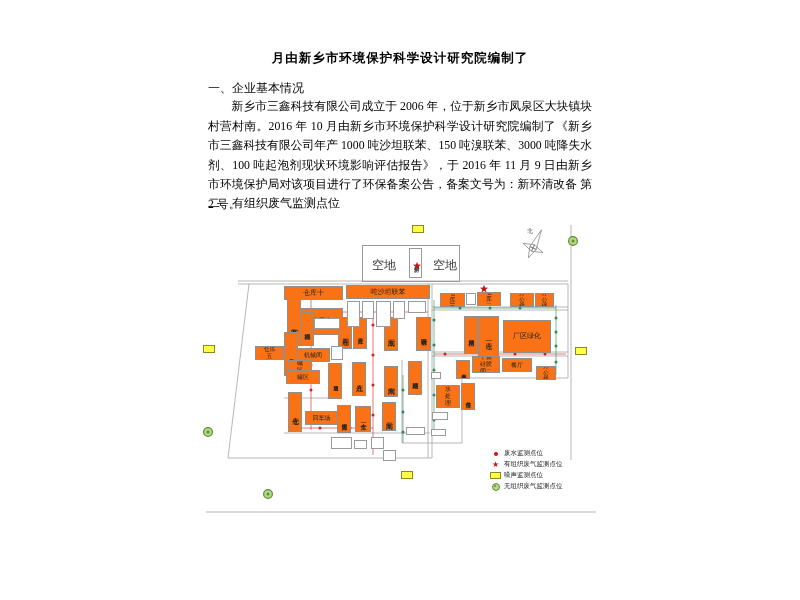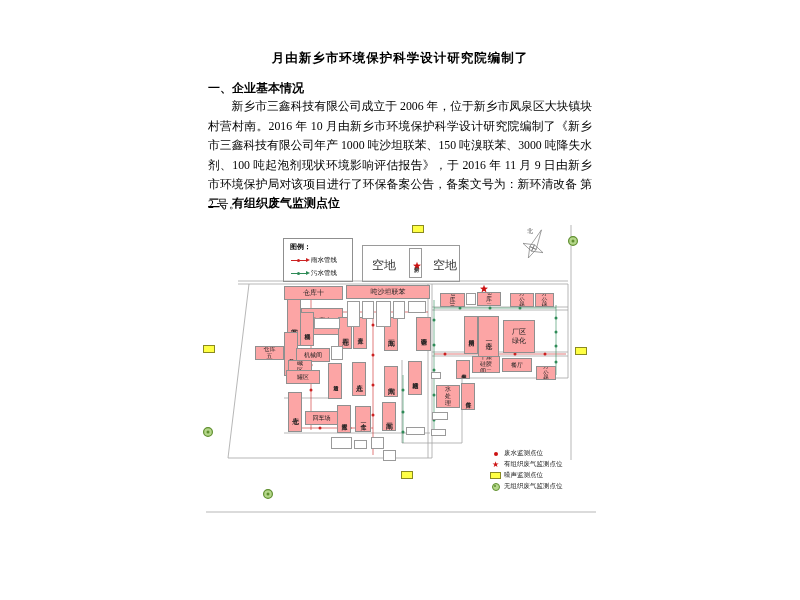--- a/index.html
+++ b/index.html
@@ -1,27 +1,27 @@
 <!DOCTYPE html>
 <html><head>
 <meta charset="utf-8">
 <style>
   html,body{margin:0;padding:0}
   body{width:800px;height:600px;background:#fff;position:relative;overflow:hidden;
        font-family:"Liberation Serif","DejaVu Serif",serif;color:#000}
   .title{position:absolute;top:50px;left:0;width:100%;text-align:center;
          font-size:12.5px;font-weight:bold;letter-spacing:1px}
-  .heading{position:absolute;left:208px;font-size:12px;font-weight:bold}
+  .heading{position:absolute;left:208px;font-size:12px;font-weight:normal}
   #h1{top:80px}
   #h2{top:195px}
   .para{position:absolute;left:208px;top:97px;width:384px;font-size:11.8px;
         line-height:19.6px;text-align:justify;text-indent:2em;margin:0}
   #diagram{position:absolute;left:0;top:0;width:800px;height:600px}
   #dlayer{position:absolute;left:0;top:0}
-  .room{position:absolute;border:1px solid #8f8f8f;box-sizing:border-box;background:#fca5a5;
+  .room{position:absolute;border:1px solid #8f8f8f;box-sizing:border-box;background:#f97316;
         display:flex;align-items:center;justify-content:center;text-align:center;
         font-size:7px;line-height:1.15;color:#222;padding:6px;overflow:hidden}
   .room.v{writing-mode:vertical-rl}
   .sbox{position:absolute;border:1px solid #9a9a9a;box-sizing:border-box;background:#fff}
   .plegend{position:absolute;left:283px;top:238px;width:70px;height:44px;
            border:1px solid #8f8f8f;box-sizing:border-box}
   .pl-title{font-size:7px;font-weight:bold;margin:3px 0 1px 6px}
   .pl-row{display:flex;align-items:center;margin:4px 0 0 7px;font-size:6.5px}
   .pl-line{position:relative;width:16px;height:1px;margin-right:4px}
   .pl-dot{position:absolute;left:6px;top:-1px;width:3px;height:3px;border-radius:50%}
@@ -136,39 +136,20 @@
       <circle cx="208" cy="432" r="1.5" fill="#5f8f2f"></circle>
       <circle cx="268" cy="494" r="4.4" fill="#b5d78a" stroke="#5f8f2f" stroke-width="1.2"></circle>
       <circle cx="268" cy="494" r="1.5" fill="#5f8f2f"></circle>
       <polygon points="541.452365234814,229.873844259267 536.1720772546282,249.47916391609246 533,248 529.8279227453718,246.52083608390754" fill="none" stroke="#777" stroke-width="0.7"></polygon>
       <polygon points="542.9693856574031,252.6488008791477 531.5208360839075,251.17207725462828 533,248 534.4791639160925,244.82792274537172" fill="none" stroke="#777" stroke-width="0.7"></polygon>
       <polygon points="528.3511991208524,257.96938565740317 529.8279227453718,246.52083608390754 533,248 536.1720772546282,249.47916391609246" fill="none" stroke="#777" stroke-width="0.7"></polygon>
       <polygon points="523.0306143425969,243.3511991208523 534.4791639160925,244.82792274537172 533,248 531.5208360839075,251.17207725462828" fill="none" stroke="#777" stroke-width="0.7"></polygon>
       <text x="527" y="233" font-size="6" fill="#555">北</text>
     </svg>
 
-  <div class="plegend">
-    <div class="pl-title">图例：</div>
-    <div id="plrows">
-        <div class="pl-row">
-          <span class="pl-line" style="background: rgb(204, 34, 34);">
-            <span class="pl-dot" style="background: rgb(204, 34, 34);"></span>
-            <span class="pl-head" style="border-left-color: rgb(204, 34, 34);"></span>
-          </span>
-          <span>雨水管线</span>
-        </div>
-        <div class="pl-row">
-          <span class="pl-line" style="background: rgb(46, 139, 87);">
-            <span class="pl-dot" style="background: rgb(46, 139, 87);"></span>
-            <span class="pl-head" style="border-left-color: rgb(46, 139, 87);"></span>
-          </span>
-          <span>污水管线</span>
-        </div>
-      </div>
-  </div>
 
   <div class="openarea">
     <span class="openlabel" id="open-left">空地</span>
     <span class="openlabel" id="open-right">空地</span>
     <span class="boiler">锅炉房</span>
   </div>
 
   <div id="rooms">
       <div class="room" title="仓库十" style="left: 284px; top: 286px; width: 59px; height: 13px;">仓库十</div>
       <div class="room" title="仓库九" style="left: 301px; top: 308px; width: 42px; height: 27px;">仓库九</div>
@@ -183,21 +164,21 @@
       <div class="room v" title="仓库四" style="left: 338px; top: 317px; width: 13px; height: 32px;">仓库四</div>
       <div class="room v" title="五金库二" style="left: 353px; top: 317px; width: 13px; height: 32px; font-size: 6px;">五金库二</div>
       <div class="room v" title="五车间" style="left: 384px; top: 317px; width: 13px; height: 34px;">五车间</div>
       <div class="room v" title="空调设备区" style="left: 416px; top: 317px; width: 15px; height: 34px; font-size: 6px;">空调设备区</div>
       <div class="room" title="仓库三" style="left: 440px; top: 293px; width: 25px; height: 12px; font-size: 6px;">仓库三</div>
       <div class="room" title="仓库二" style="left: 477px; top: 292px; width: 24px; height: 13px; font-size: 6px;">仓库二</div>
       <div class="room" title="办公楼" style="left: 510px; top: 293px; width: 24px; height: 11px; font-size: 6px;">办公楼</div>
       <div class="room" title="办公楼" style="left: 535px; top: 293px; width: 19px; height: 11px; font-size: 6px;">办公楼</div>
       <div class="room v" title="辅助用房" style="left: 464px; top: 316px; width: 11px; height: 38px; font-size: 6px;">辅助用房</div>
       <div class="room v" title="仓库一" style="left: 478px; top: 316px; width: 21px; height: 42px;">仓库一</div>
-      <div class="room" title="厂区绿化" style="left: 503px; top: 320px; width: 32px; height: 33px; font-size: 7px;">厂区绿化</div>
+      <div class="room" title="厂区绿化" style="left: 503px; top: 320px; width: 48px; height: 33px; font-size: 7px;">厂区绿化</div>
       <div class="room" title="餐厅" style="left: 502px; top: 358px; width: 30px; height: 14px; font-size: 6px;">餐厅</div>
       <div class="room" title="办公楼" style="left: 536px; top: 366px; width: 20px; height: 9px; font-size: 6px;">办公楼</div>
       <div class="room" title="干燥硅胶间二" style="left: 472px; top: 356px; width: 28px; height: 17px; font-size: 6px;">干燥硅胶间二</div>
       <div class="room v" title="干燥包装间" style="left: 456px; top: 360px; width: 12px; height: 19px; font-size: 5px;">干燥包装间</div>
       <div class="room v" title="运输通道" style="left: 328px; top: 363px; width: 10px; height: 36px; font-size: 5px;">运输通道</div>
       <div class="room v" title="仓库八" style="left: 352px; top: 362px; width: 13px; height: 34px;">仓库八</div>
       <div class="room v" title="六车间" style="left: 384px; top: 366px; width: 12px; height: 31px;">六车间</div>
       <div class="room v" title="污水处理站" style="left: 408px; top: 361px; width: 14px; height: 34px; font-size: 6px;">污水处理站</div>
       <div class="room v" title="三车间" style="left: 382px; top: 402px; width: 13px; height: 29px;">三车间</div>
       <div class="room v" title="仓库七" style="left: 288px; top: 392px; width: 12px; height: 40px;">仓库七</div>

